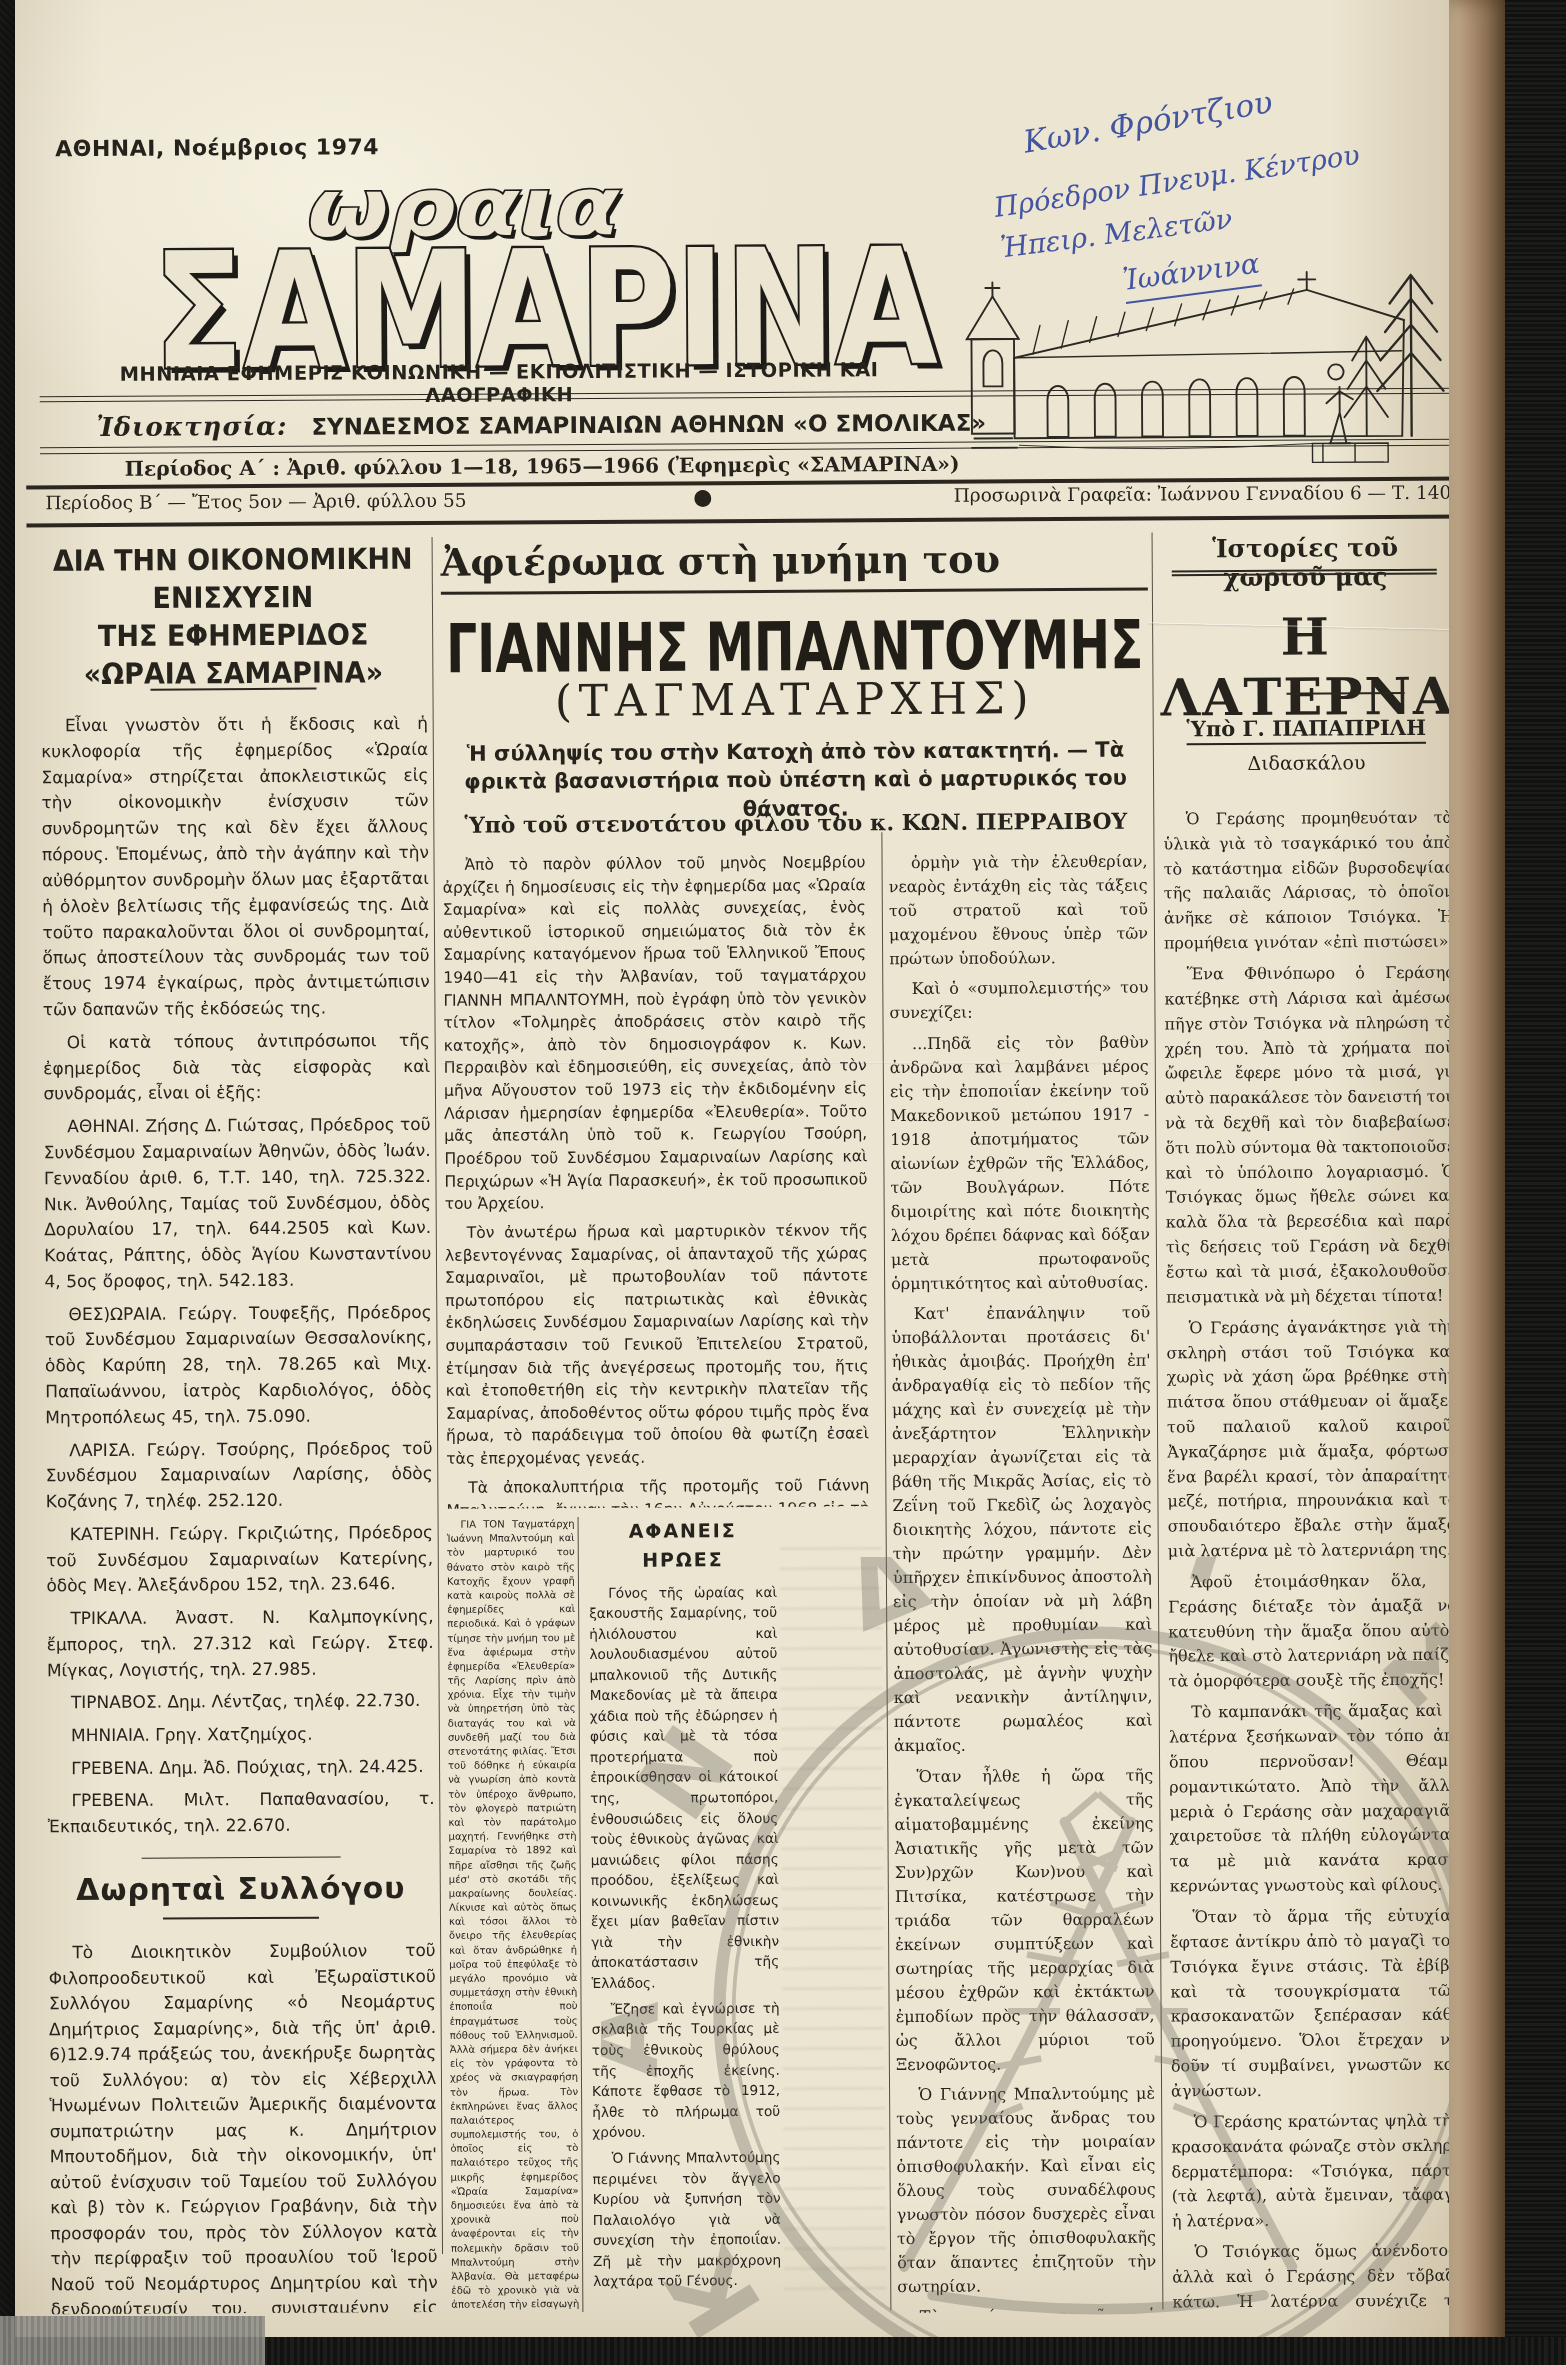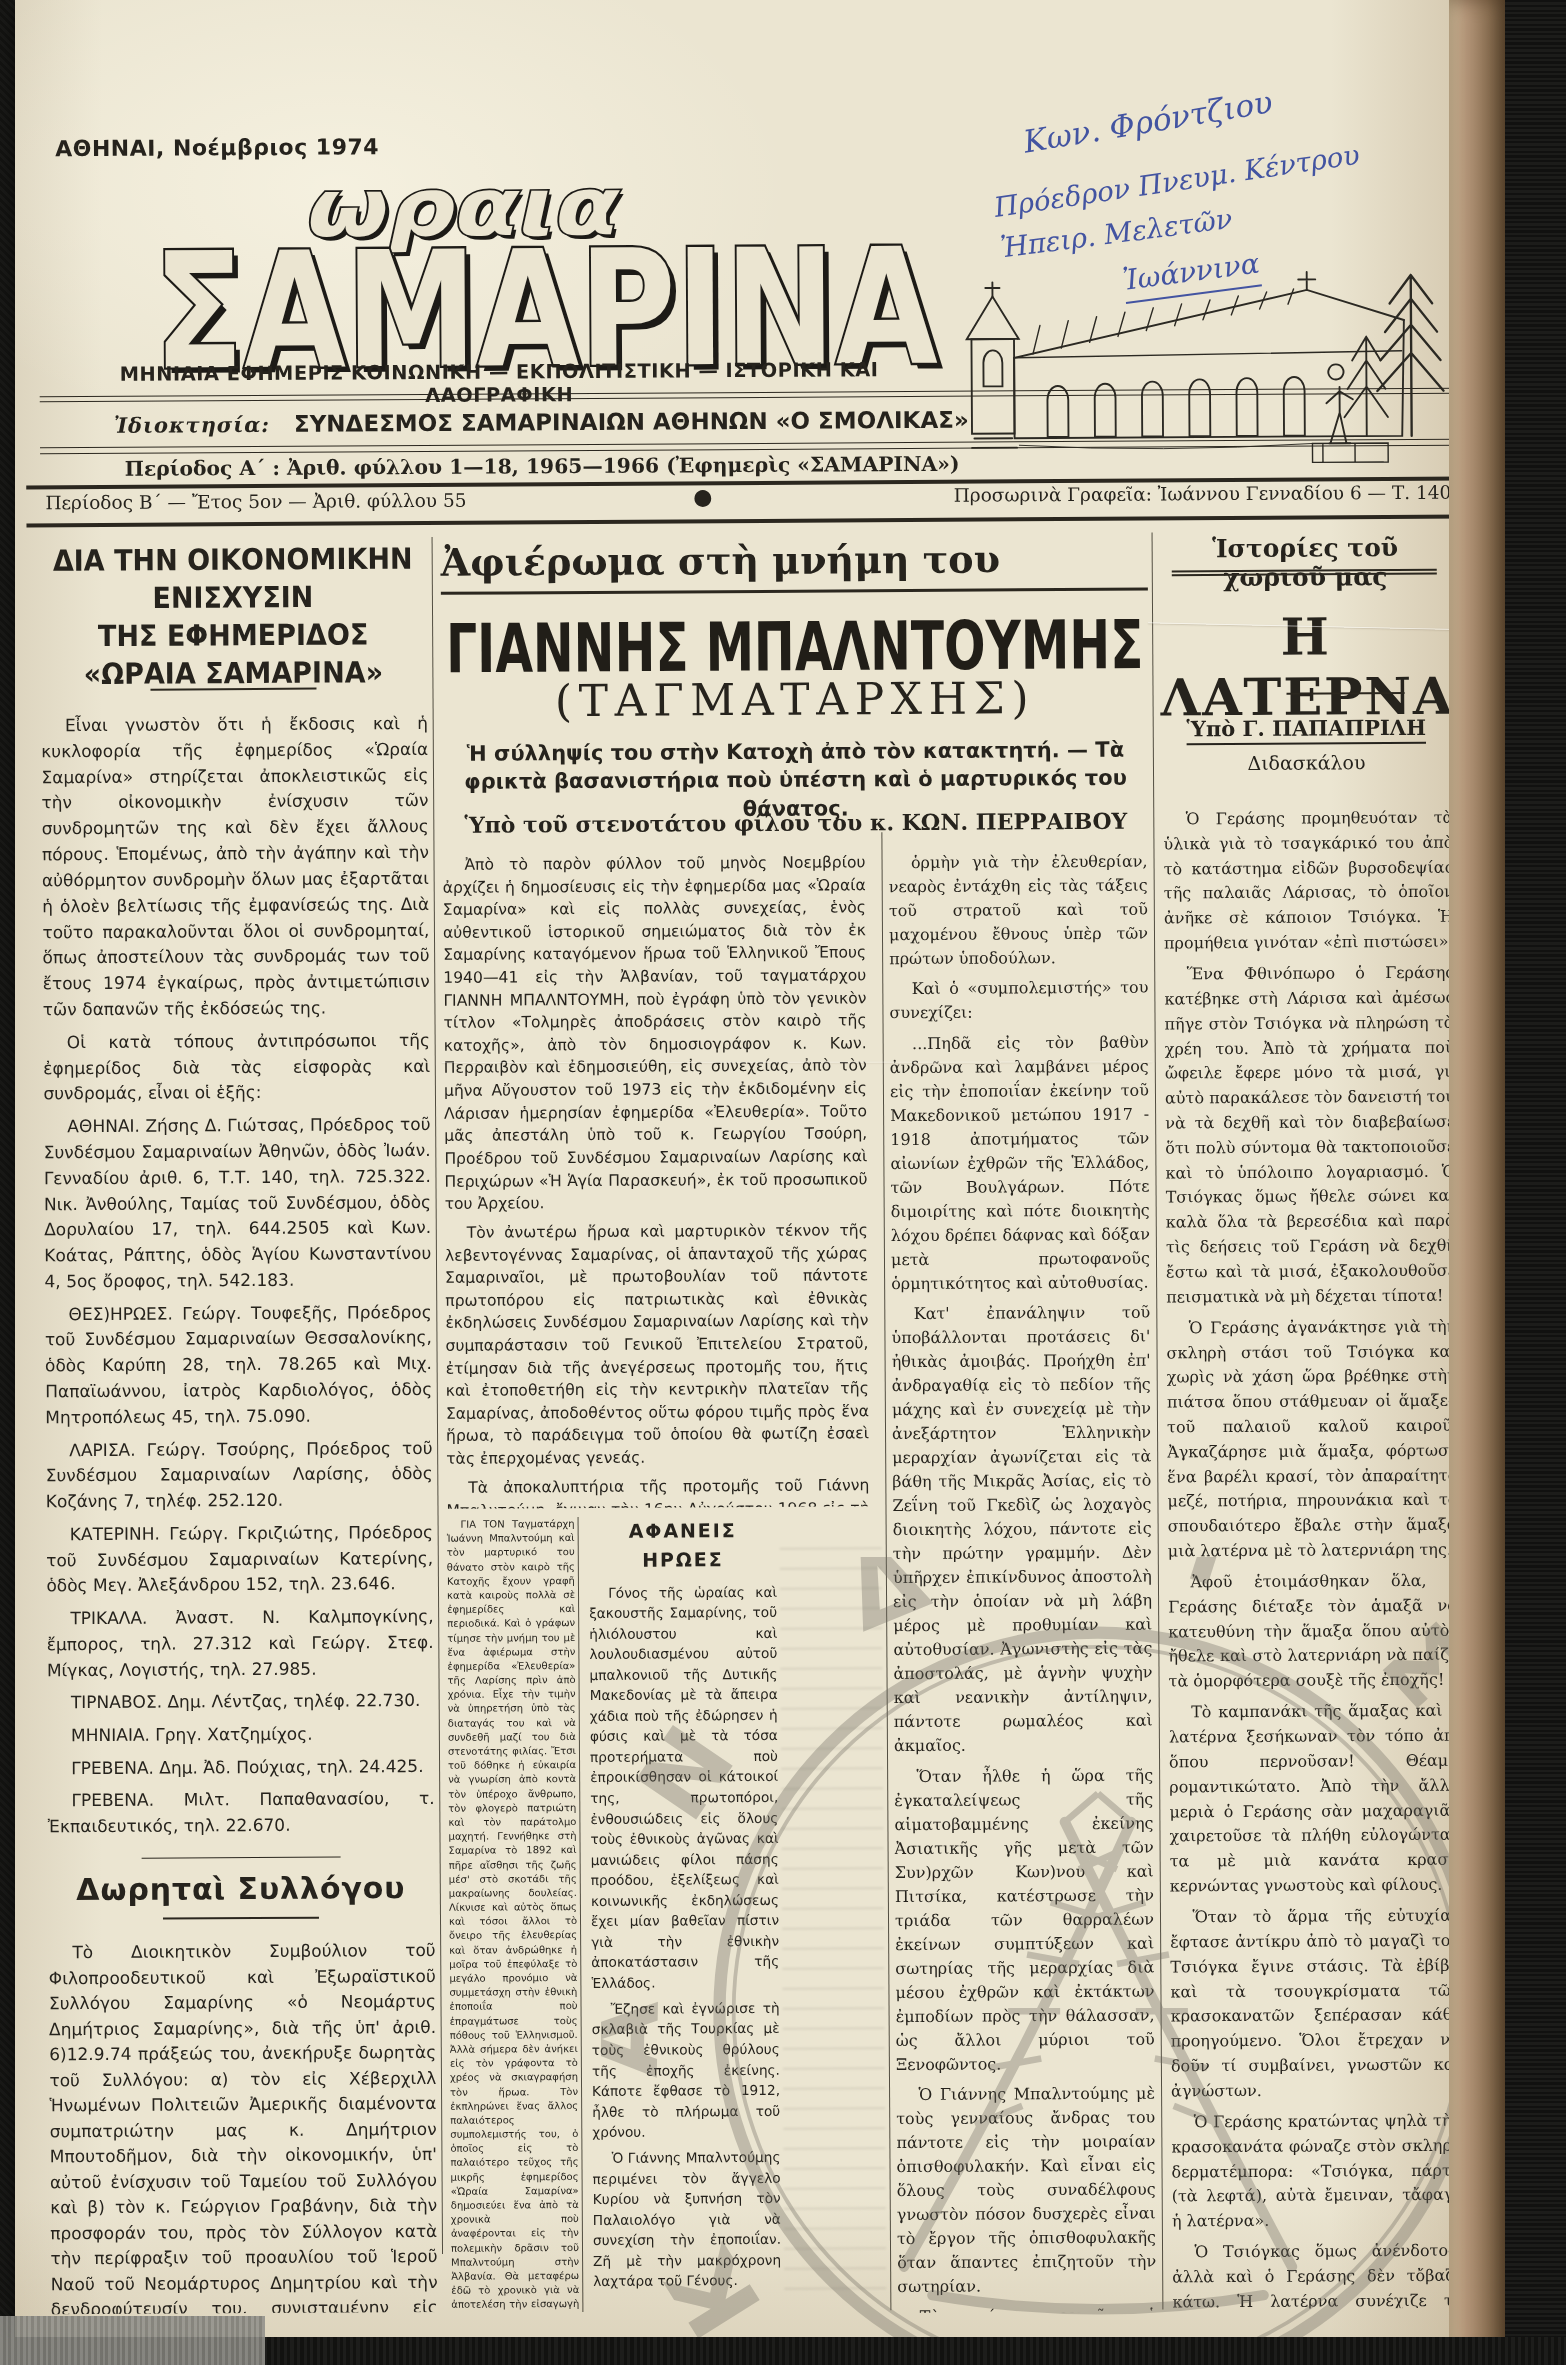--- a/index.html
+++ b/index.html
@@ -39,21 +39,21 @@
   .serif{font-family:"DejaVu Serif",serif;}
   .just{text-align:justify;}
   .clip{overflow:hidden;}
   p.para{margin:0 0 .4em 0;text-indent:1.4em;}
   p.para .lead{font-weight:normal;text-indent:0;}
   
   .date-line{left:45px;top:132px;font-size:22px;font-weight:bold;letter-spacing:0.5px;}
   .handwriting{color:#35489e;font-family:"DejaVu Serif",serif;font-style:italic;opacity:.92;}
   .subtitle{left:71px;top:359px;width:833px;text-align:center;font-size:19.4px;font-weight:bold;letter-spacing:0.5px;}
   .own-line{left:28px;top:408px;width:1003px;text-align:center;font-size:23px;font-weight:bold;}
-  .own-line .lbl{font-family:"DejaVu Serif",serif;font-weight:bold;font-style:italic;font-size:21px;letter-spacing:0.9px;}
+  .own-line .lbl{font-family:"DejaVu Serif",serif;font-weight:bold;font-style:italic;font-size:26px;letter-spacing:0.9px;}
   .period-a{left:76px;top:453px;width:908px;text-align:center;font-size:20.3px;font-weight:bold;font-family:"DejaVu Serif",serif;}
   .info-left{left:33px;top:488px;font-size:18.5px;font-family:"DejaVu Serif",serif;}
   .info-dot{left:681px;top:484px;font-size:22px;}
   .info-right{left:937px;top:486px;width:502px;text-align:right;font-size:18.5px;font-family:"DejaVu Serif",serif;}
   
   .c1head{left:26px;top:543px;width:388px;text-align:center;font-weight:bold;font-size:27px;line-height:1.3;transform:scaleY(1.08);letter-spacing:0;}
   .c1body{left:27.4px;top:709px;width:387px;height:1135px;font-size:17px;line-height:1.52;}
   .donors-rule-a{left:121px;top:1854px;width:199px;}
   .donors-title{left:26px;top:1868px;width:388px;text-align:center;font-weight:bold;font-size:30px;letter-spacing:0.9px;}
   .donors-rule-b{left:142px;top:1914px;width:156px;}
@@ -162,21 +162,21 @@
       <div>«ΩΡΑΙΑ ΣΑΜΑΡΙΝΑ»</div>
     </div>
     <div class="hrule" style="left:137px;top:685px;width:166px;"></div>
     <div class="abs c1body just clip sans">
       <div>
             <p class="para">Εἶναι γνωστὸν ὅτι ἡ ἔκδοσις καὶ ἡ κυκλοφορία τῆς ἐφημερίδος «Ὡραία Σαμαρίνα» στηρίζεται ἀποκλειστικῶς εἰς τὴν οἰκονομικὴν ἐνίσχυσιν τῶν συνδρομητῶν της καὶ δὲν ἔχει ἄλλους πόρους. Ἑπομένως, ἀπὸ τὴν ἀγάπην καὶ τὴν αὐθόρμητον συνδρομὴν ὅλων μας ἐξαρτᾶται ἡ ὁλοὲν βελτίωσις τῆς ἐμφανίσεώς της. Διὰ τοῦτο παρακαλοῦνται ὅλοι οἱ συνδρομηταί, ὅπως ἀποστείλουν τὰς συνδρομάς των τοῦ ἔτους 1974 ἐγκαίρως, πρὸς ἀντιμετώπισιν τῶν δαπανῶν τῆς ἐκδόσεώς της.</p>
             <p class="para">Οἱ κατὰ τόπους ἀντιπρόσωποι τῆς ἐφημερίδος διὰ τὰς εἰσφορὰς καὶ συνδρομάς, εἶναι οἱ ἑξῆς:</p>
           </div>
       <div>
             <p class="para"><span class="lead">ΑΘΗΝΑΙ. </span>Ζήσης Δ. Γιώτσας, Πρόεδρος τοῦ Συνδέσμου Σαμαριναίων Ἀθηνῶν, ὁδὸς Ἰωάν. Γενναδίου ἀριθ. 6, Τ.Τ. 140, τηλ. 725.322. Νικ. Ἀνθούλης, Ταμίας τοῦ Συνδέσμου, ὁδὸς Δορυλαίου 17, τηλ. 644.2505 καὶ Κων. Κοάτας, Ράπτης, ὁδὸς Ἁγίου Κωνσταντίνου 4, 5ος ὄροφος, τηλ. 542.183.</p>
-            <p class="para"><span class="lead">ΘΕΣ)ΗΡΩΕΣ. </span>Γεώργ. Τουφεξῆς, Πρόεδρος τοῦ Συνδέσμου Σαμαριναίων Θεσσαλονίκης, ὁδὸς Καρύπη 28, τηλ. 78.265 καὶ Μιχ. Παπαϊωάννου, ἰατρὸς Καρδιολόγος, ὁδὸς Μητροπόλεως 45, τηλ. 75.090.</p>
+            <p class="para"><span class="lead">ΘΕΣ)ΩΡΑΙΑ. </span>Γεώργ. Τουφεξῆς, Πρόεδρος τοῦ Συνδέσμου Σαμαριναίων Θεσσαλονίκης, ὁδὸς Καρύπη 28, τηλ. 78.265 καὶ Μιχ. Παπαϊωάννου, ἰατρὸς Καρδιολόγος, ὁδὸς Μητροπόλεως 45, τηλ. 75.090.</p>
             <p class="para"><span class="lead">ΛΑΡΙΣΑ. </span>Γεώργ. Τσούρης, Πρόεδρος τοῦ Συνδέσμου Σαμαριναίων Λαρίσης, ὁδὸς Κοζάνης 7, τηλέφ. 252.120.</p>
             <p class="para"><span class="lead">ΚΑΤΕΡΙΝΗ. </span>Γεώργ. Γκριζιώτης, Πρόεδρος τοῦ Συνδέσμου Σαμαριναίων Κατερίνης, ὁδὸς Μεγ. Ἀλεξάνδρου 152, τηλ. 23.646.</p>
             <p class="para"><span class="lead">ΤΡΙΚΑΛΑ. </span>Ἀναστ. Ν. Καλμπογκίνης, ἔμπορος, τηλ. 27.312 καὶ Γεώργ. Στεφ. Μίγκας, Λογιστής, τηλ. 27.985.</p>
             <p class="para"><span class="lead">ΤΙΡΝΑΒΟΣ. </span>Δημ. Λέντζας, τηλέφ. 22.730.</p>
             <p class="para"><span class="lead">ΜΗΝΙΑΙΑ. </span>Γρηγ. Χατζημίχος.</p>
             <p class="para"><span class="lead">ΓΡΕΒΕΝΑ. </span>Δημ. Ἀδ. Πούχιας, τηλ. 24.425.</p>
             <p class="para"><span class="lead">ΓΡΕΒΕΝΑ. </span>Μιλτ. Παπαθανασίου, τ. Ἐκπαιδευτικός, τηλ. 22.670.</p>
           </div>
     </div>
     <div class="hrule thin donors-rule-a"></div>

